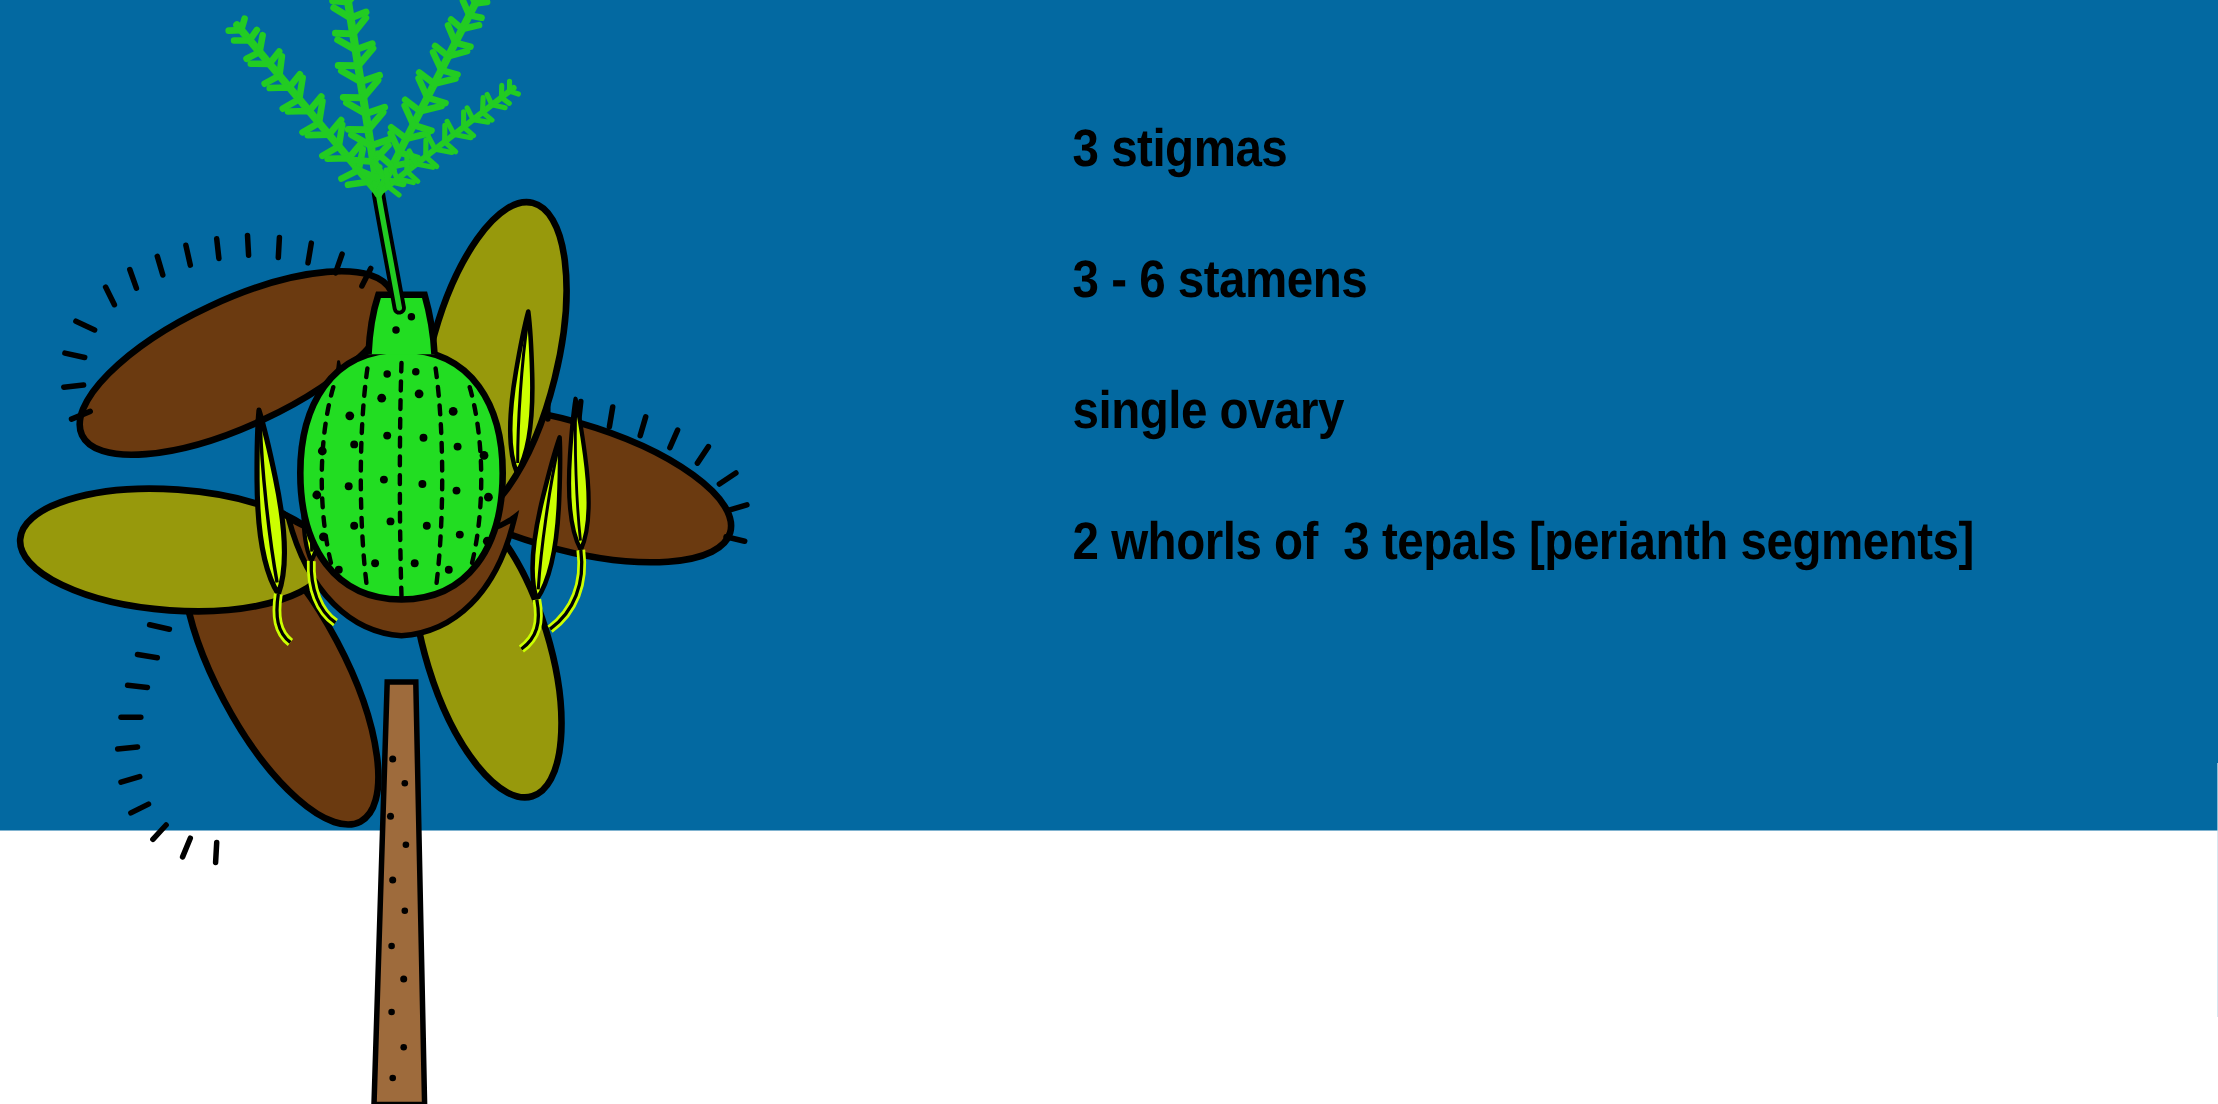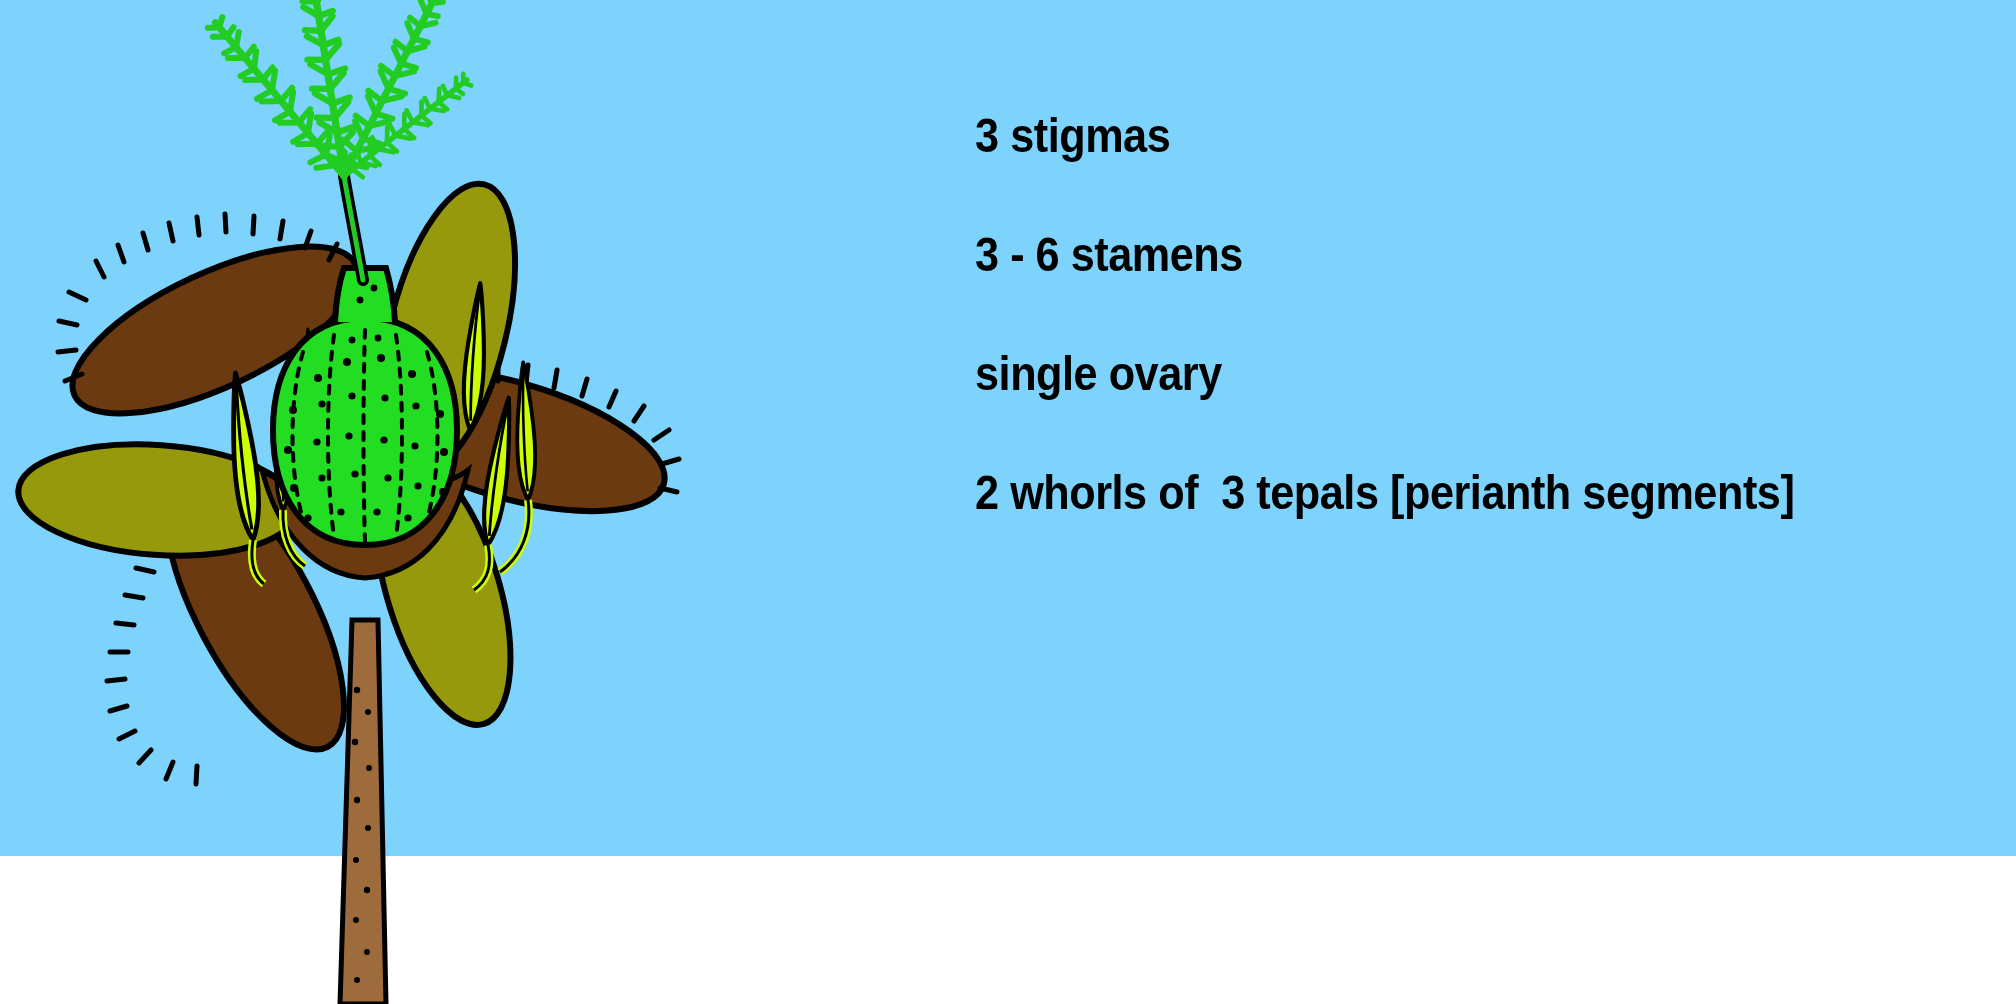--- a/index.html
+++ b/index.html
@@ -13,22 +13,22 @@
     height: 1004px;
     position: relative;
     overflow: hidden;
     font-family: "Liberation Sans", sans-serif;
   }
 
   #stage {
     position: absolute;
     left: 0; top: 0;
     width: 2016px;
-    height: 856px;
-    background: #7dd3fc;
+    height: 755px;
+    background: #0369a1;
     text-decoration: underline;
   }
 
   
   #illustration {
     position: absolute;
     left: 0px;
     top: 0px;
     width: 900px;
     height: 1004px;

